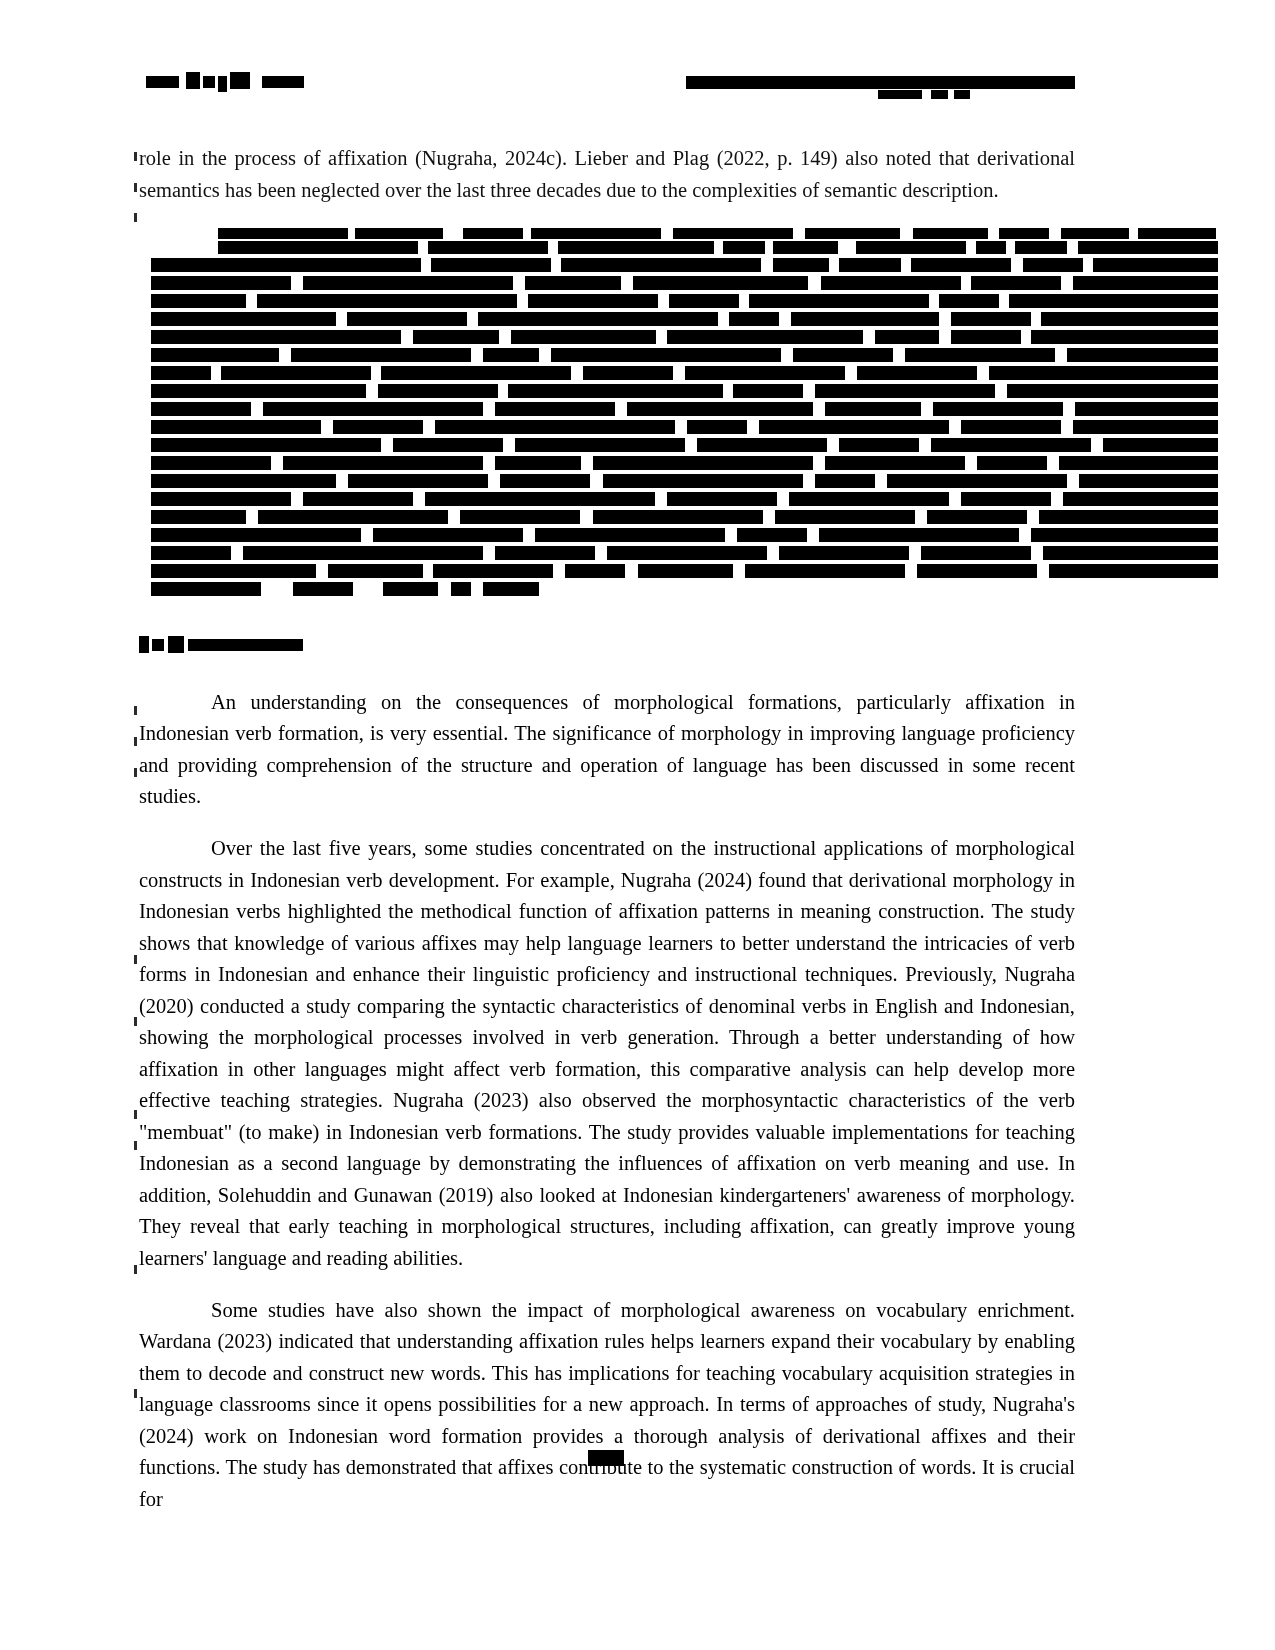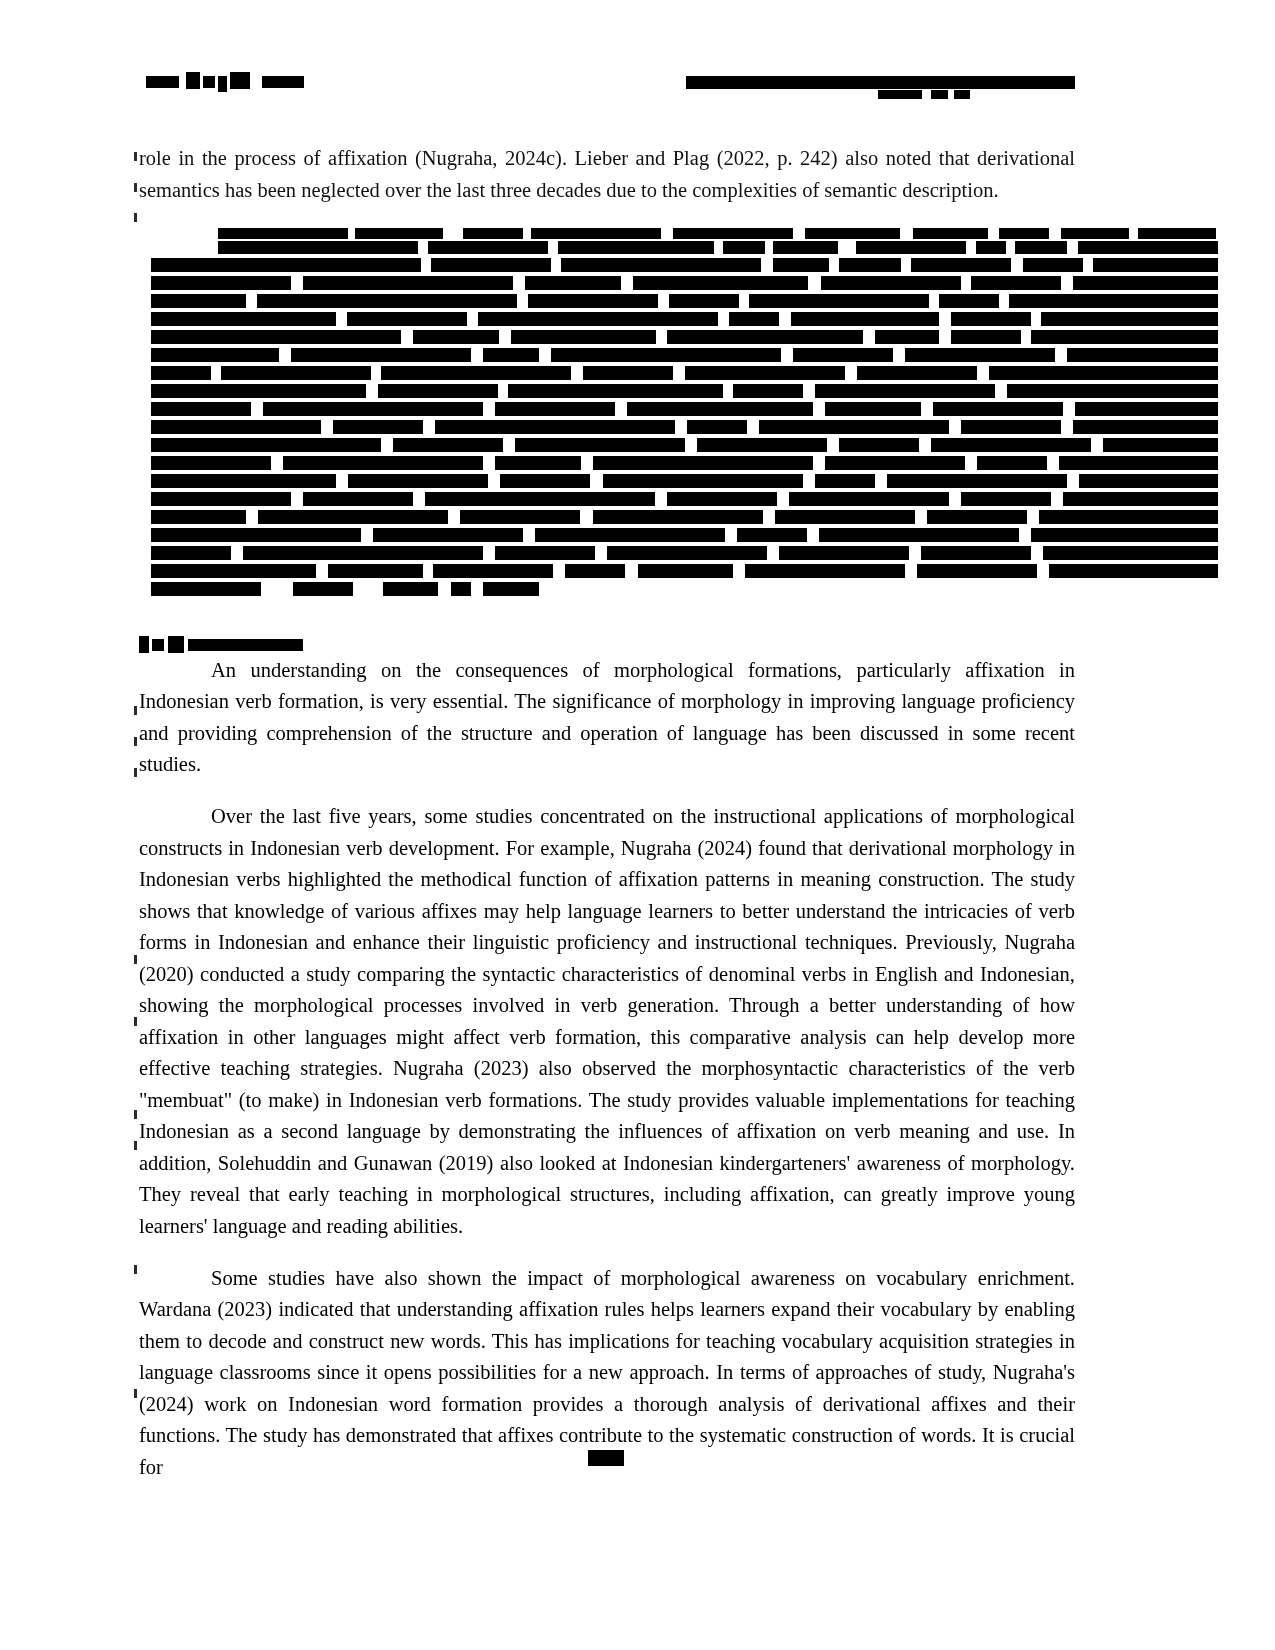--- a/index.html
+++ b/index.html
@@ -99,21 +99,21 @@
   </div>
 
   <div>
     <div class="redact" style="left:686px; top:76px; width:389px; height:13px;"></div>
     <div class="redact" style="left:878px; top:90px; width:44px; height:9px;"></div>
     <div class="redact" style="left:931px; top:90px; width:17px; height:9px;"></div>
     <div class="redact" style="left:954px; top:90px; width:16px; height:9px;"></div>
   </div>
 
   <div class="content" style="top:143px; height:85px;">
-    <p>role in the process of affixation (Nugraha, 2024c).  Lieber and Plag (2022, p. 242) also noted that derivational semantics has been neglected over the last three decades due to the complexities of semantic description.</p>
+    <p>role in the process of affixation (Nugraha, 2024c).  Lieber and Plag (2022, p. 149) also noted that derivational semantics has been neglected over the last three decades due to the complexities of semantic description.</p>
   </div>
 
   <div class="tick" style="top:152px;"></div>
   <div class="tick" style="top:183px;"></div>
   <div class="tick" style="top:213px;"></div>
 
   <div id="redact-mid">
 
     <div class="redact" style="left:85px; top:0px; width:130px; height:11px;"></div>
     <div class="redact" style="left:222px; top:0px; width:88px; height:11px;"></div>
@@ -297,21 +297,21 @@
   <div class="tick" style="top:706px;"></div>
   <div class="tick" style="top:737px;"></div>
   <div class="tick" style="top:768px;"></div>
   <div class="tick" style="top:955px;"></div>
   <div class="tick" style="top:1017px;"></div>
   <div class="tick" style="top:1110px;"></div>
   <div class="tick" style="top:1141px;"></div>
   <div class="tick" style="top:1265px;"></div>
   <div class="tick" style="top:1389px;"></div>
 
-  <div class="mid-text" style="top:634px;">
+  <div class="mid-text" style="top:666px;">
     <p class="para-indent">An understanding on the consequences of morphological formations, particularly affixation in Indonesian verb formation, is very essential. The significance of morphology in improving language proficiency and providing comprehension of the structure and operation of language has been discussed in some recent studies.</p>
     <p class="para-indent">Over the last five years, some studies concentrated on the instructional applications of morphological constructs in Indonesian verb development. For example, Nugraha (2024) found that derivational morphology in Indonesian verbs highlighted the methodical function of affixation patterns in meaning construction. The study shows that knowledge of various affixes may help language learners to better understand the intricacies of verb forms in Indonesian and enhance their linguistic proficiency and instructional techniques. Previously, Nugraha (2020) conducted a study comparing the syntactic characteristics of denominal verbs in English and Indonesian, showing the morphological processes involved in verb generation. Through a better understanding of how affixation in other languages might affect verb formation, this comparative analysis can help develop more effective teaching strategies. Nugraha (2023) also observed the morphosyntactic characteristics of the verb "membuat" (to make) in Indonesian verb formations. The study provides valuable implementations for teaching Indonesian as a second language by demonstrating the influences of affixation on verb meaning and use. In addition, Solehuddin and Gunawan (2019) also looked at Indonesian kindergarteners' awareness of morphology. They reveal that early teaching in morphological structures, including affixation, can greatly improve young learners' language and reading abilities.</p>
     <p class="para-indent">Some studies have also shown the impact of morphological awareness on vocabulary enrichment. Wardana (2023) indicated that understanding affixation rules helps learners expand their vocabulary by enabling them to decode and construct new words. This has implications for teaching vocabulary acquisition strategies in language classrooms since it opens possibilities for a new approach. In terms of approaches of study, Nugraha's (2024) work on Indonesian word formation provides a thorough analysis of derivational affixes and their functions. The study has demonstrated that affixes contribute to the systematic construction of words. It is crucial for</p>
   </div>
 
   <div id="redact-foot"></div>
 
 </div>
 
 </body></html>

